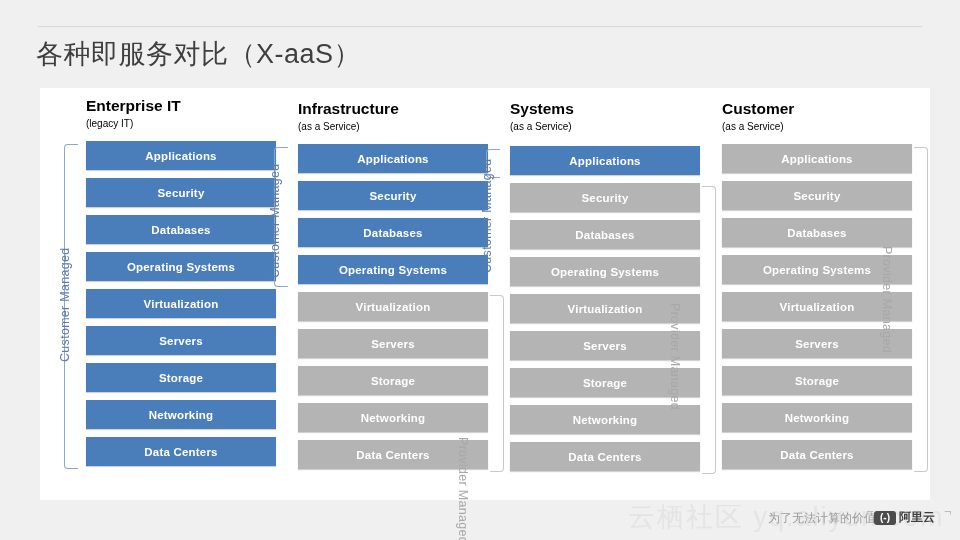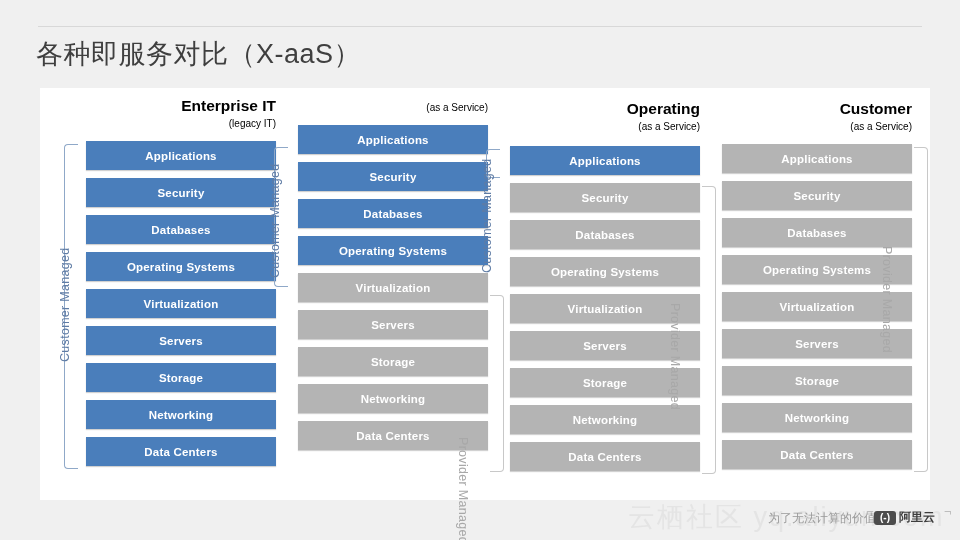--- a/index.html
+++ b/index.html
@@ -80,21 +80,21 @@
     height: 40px;
     background: #f0f0f0;
   }
 
   
   .column {
     position: absolute;
     width: 190px;
   }
   .col-head {
-    text-align: right;
+    text-align: left;
     color: #000000;
   }
   .col-title {
     font-size: 15.5px;
     font-weight: bold;
     line-height: 19px;
     white-space: nowrap;
   }
   .col-sub {
     font-size: 10px;
@@ -262,20 +262,21 @@
             <div class="layer blue">
               <span>Networking</span>
             </div>
             <div class="layer blue">
               <span>Data Centers</span>
             </div>
           </div>
         </div>
         <div class="column" style="left: 258px; top: 11px;">
           <div class="col-head">
+            <div class="col-title">Infrastructure</div>
             <div class="col-sub">(as a Service)</div>
           </div>
           <div class="stack" style="margin-top: 9px;">
             <div class="layer blue">
               <span>Applications</span>
             </div>
             <div class="layer blue">
               <span>Security</span>
             </div>
             <div class="layer blue">
@@ -296,21 +297,21 @@
             <div class="layer gray">
               <span>Networking</span>
             </div>
             <div class="layer gray">
               <span>Data Centers</span>
             </div>
           </div>
         </div>
         <div class="column" style="left: 470px; top: 11px;">
           <div class="col-head">
-            <div class="col-title">Operating</div>
+            <div class="col-title">Systems</div>
             <div class="col-sub">(as a Service)</div>
           </div>
           <div class="stack" style="margin-top: 11px;">
             <div class="layer blue">
               <span>Applications</span>
             </div>
             <div class="layer gray">
               <span>Security</span>
             </div>
             <div class="layer gray">

